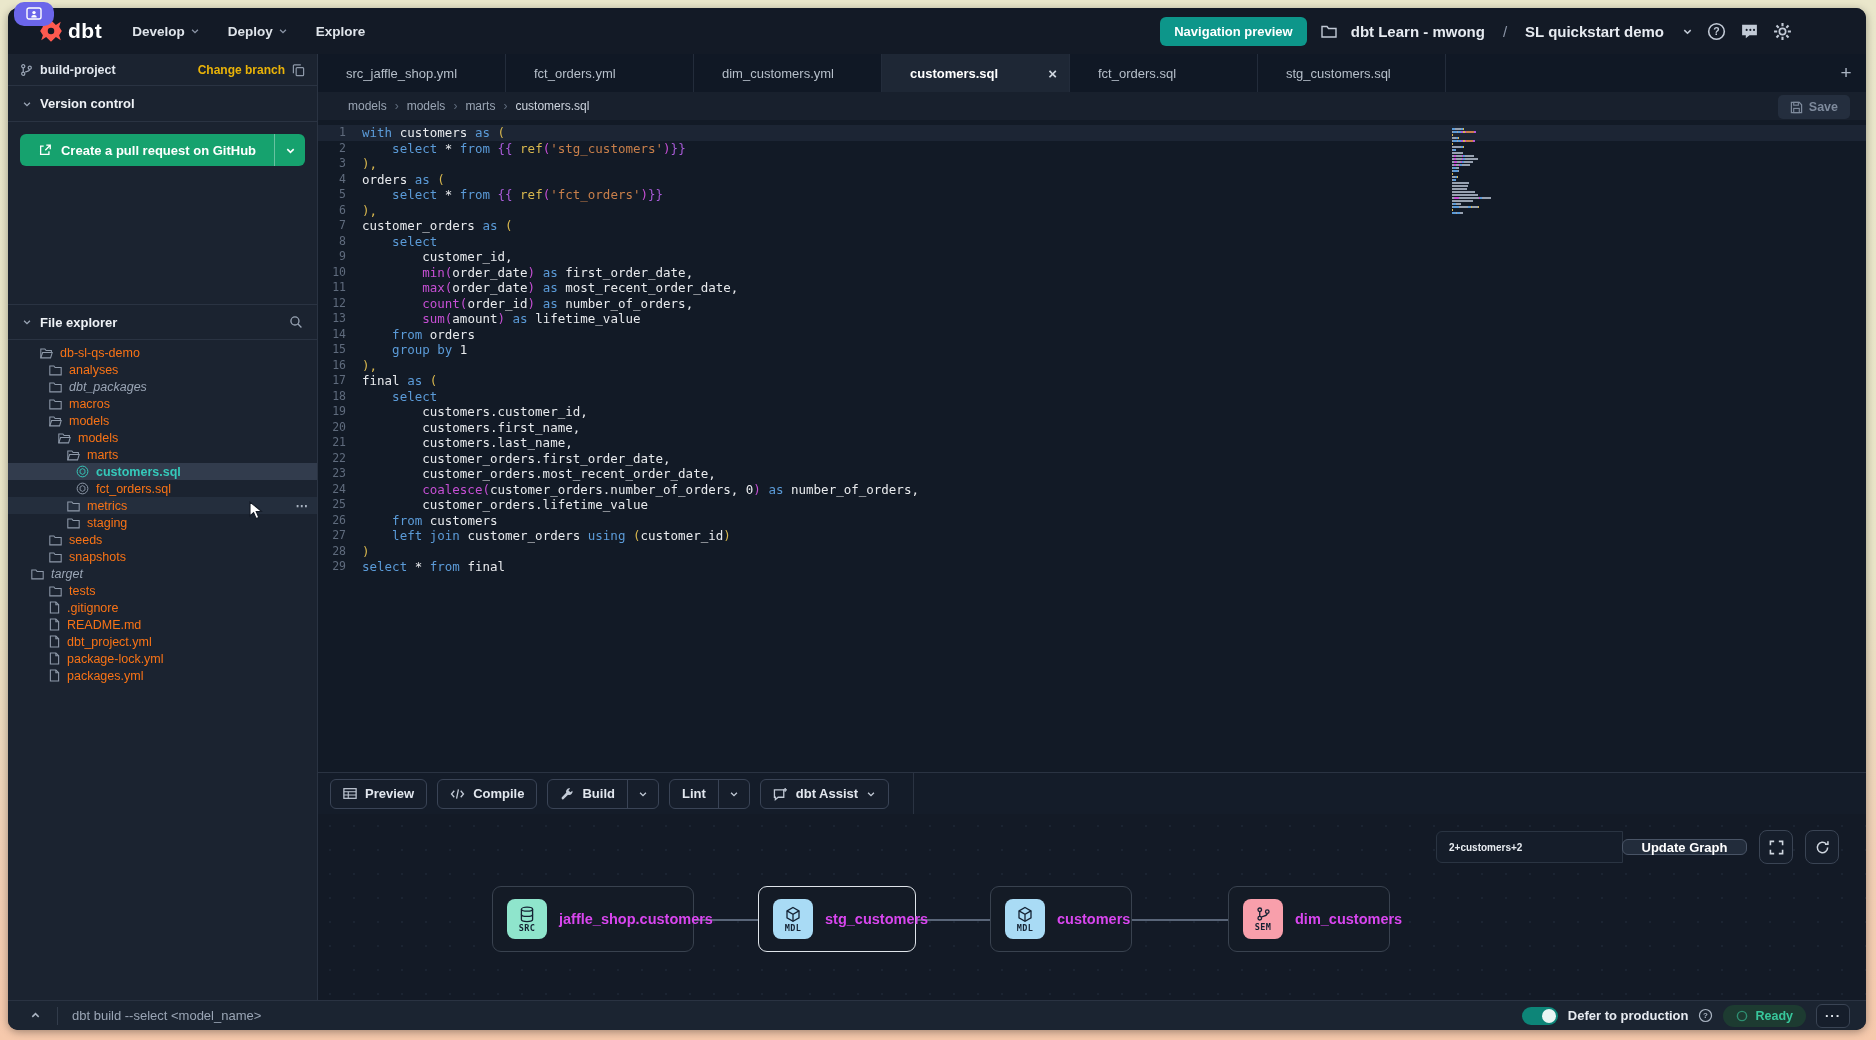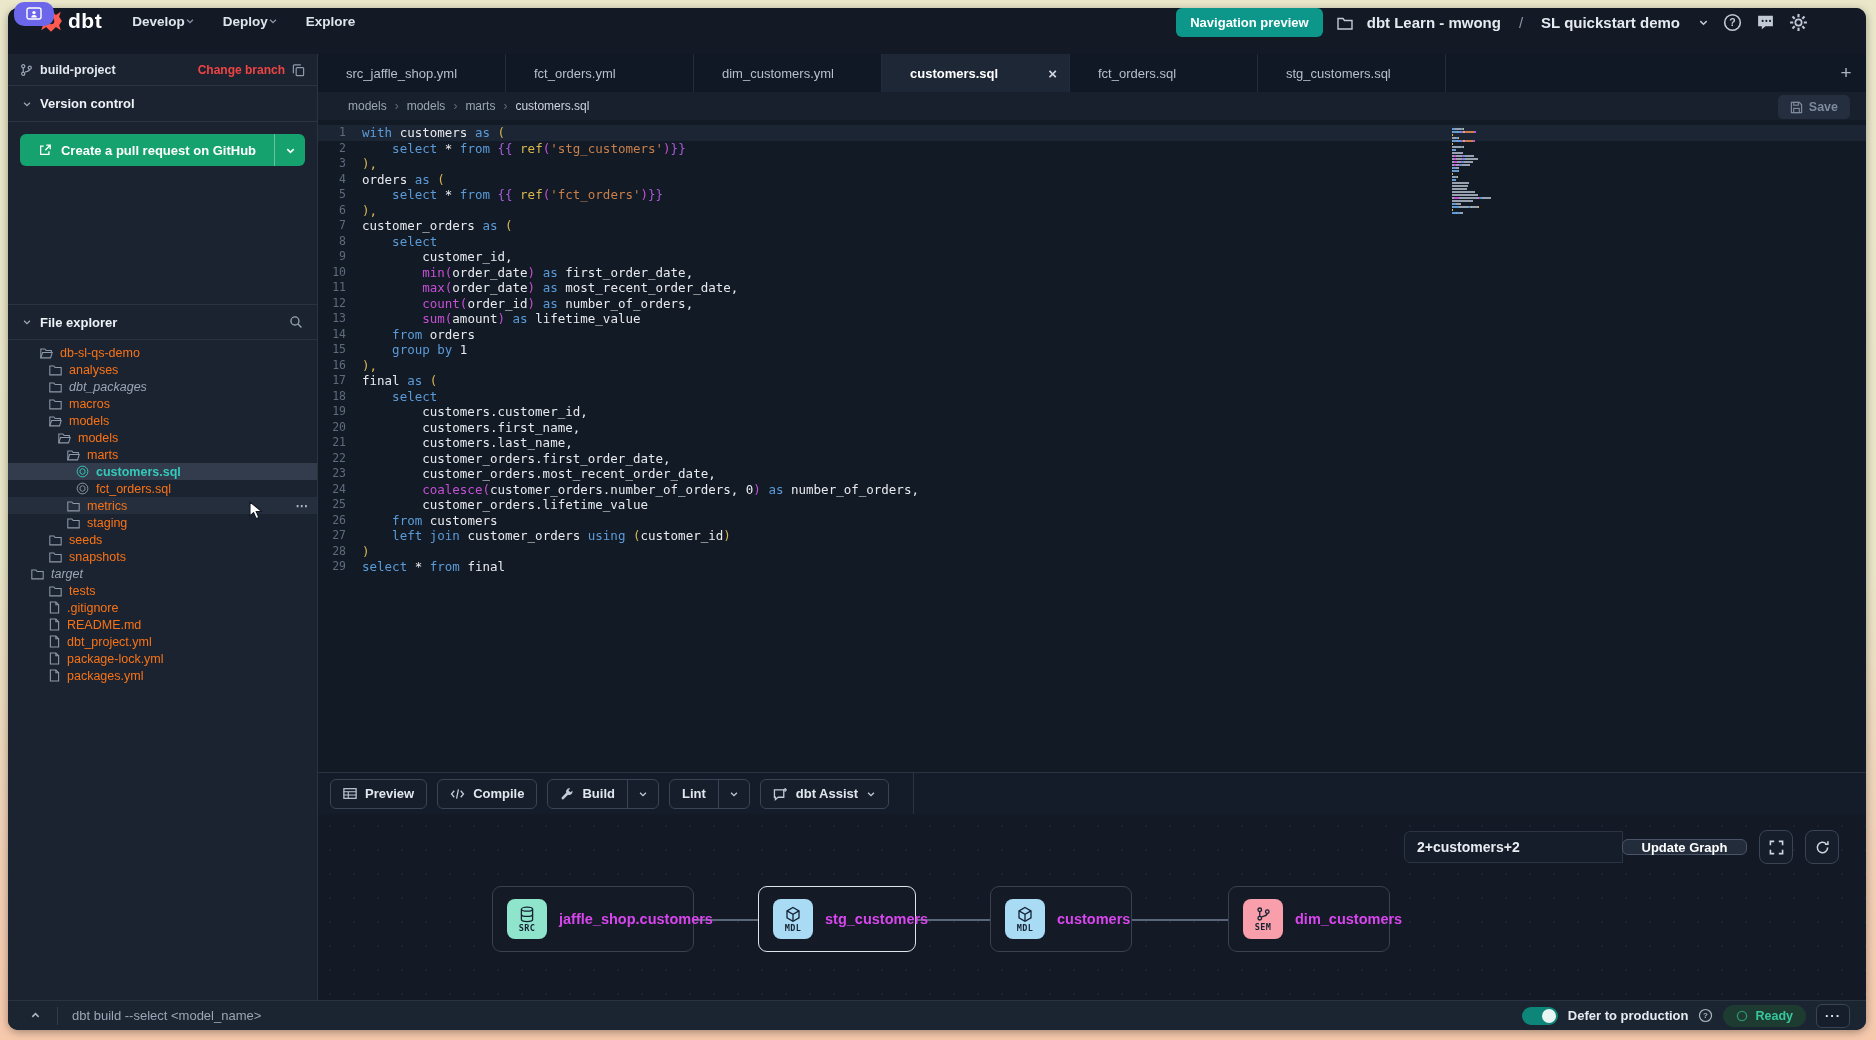--- a/index.html
+++ b/index.html
@@ -10,47 +10,47 @@
 
   .app-window { position:absolute; left:8px; top:8px; width:1858px; height:1022px;
     background:#131a26; border-radius:10px; overflow:hidden; box-shadow:0 2px 8px rgba(0,0,0,.35);
     display:flex; flex-direction:column; }
 
   
   .presence-badge { position:absolute; left:14px; top:2px; width:40px; height:24px; z-index:50;
     background:#6b66ea; border-radius:10px; display:flex; align-items:center; justify-content:center; color:#fff; }
 
   
-  .navbar { height:46px; flex:0 0 46px; display:flex; align-items:flex-start; justify-content:space-between;
-    padding:0 58px 0 30px; background:#131a26; }
+  .navbar { height:46px; flex:0 0 46px; display:flex; align-items:center; justify-content:space-between;
+    padding:0 74px 0 30px; background:#131a26; }
   .nav-left { display:flex; align-items:center; gap:30px; }
   .logo { display:flex; align-items:center; gap:4px; }
   .logo-word { color:#fff; font-size:21px; font-weight:bold; letter-spacing:.5px; }
-  .nav-menu { display:flex; align-items:center; color:#dfe4ea; font-size:13.5px; font-weight:bold; cursor:default; }
+  .nav-menu { display:flex; align-items:center; gap:5px; color:#dfe4ea; font-size:13.5px; font-weight:bold; cursor:default; }
   .nav-menu .icn { color:#8b95a6; }
   #nav-menus { display:flex; gap:28px; }
   .nav-right { display:flex; align-items:center; gap:14px; color:#cfd6df; }
   .nav-preview { background:#0d968a; color:#fff; border:none; border-radius:6px; font-weight:bold;
     font-size:13px; padding:7px 14px; font-family:inherit; }
   .proj-crumb { display:flex; align-items:center; gap:18px; font-size:15px; font-weight:bold; color:#e6eaf0; }
   .proj-sep { color:#8b95a6; font-weight:normal; }
   .icn { display:inline-flex; align-items:center; justify-content:center; }
   .nav-ico { color:#c2cad6; }
 
   
   .main-row { flex:1; display:flex; min-height:0; }
 
   
   .sidebar { width:310px; flex:0 0 310px; background:#1b2330; border-right:1px solid #2a3342;
     display:flex; flex-direction:column; font-size:12.5px; color:#cfd6df; }
   .branch-row { height:32px; display:flex; align-items:center; padding:0 12px; gap:7px;
     border-bottom:1px solid #2a3342; }
   .branch-name { color:#e2e7ee; font-weight:bold; }
   .branch-spacer { flex:1; }
-  .change-branch { color:#ef4444; font-weight:bold; font-size:12px; }
+  .change-branch { color:#eab308; font-weight:bold; font-size:12px; }
   .section-header { height:36px; display:flex; align-items:center; gap:8px; padding:0 14px;
     border-bottom:1px solid #2a3342; color:#eef1f5; font-weight:bold; font-size:13px; }
   .section-header .icn { color:#9aa5b5; }
   .sh-spacer { flex:1; }
   .pr-button { margin:12px 12px 10px 12px; height:32px; display:flex; align-items:stretch;
     background:#16a26e; border:none; border-radius:6px; color:#fff; font-family:inherit; padding:0; overflow:hidden; }
   .pr-main { flex:1; display:flex; align-items:center; justify-content:center; gap:9px;
     font-size:13px; font-weight:bold; }
   .pr-div { width:1px; background:rgba(255,255,255,.35); }
   .pr-chev { width:30px; display:flex; align-items:center; justify-content:center; }
@@ -121,22 +121,22 @@
   .lnode { position:absolute; top:72px; height:66px; background:#141b26; border:1.5px solid #39424f;
     border-radius:9px; display:flex; align-items:center; gap:12px; padding:0 14px; }
   .lnode.sel { border-color:#dfe4ea; }
   .lbadge { width:40px; height:40px; border-radius:8px; display:flex; flex-direction:column;
     align-items:center; justify-content:center; color:#142233; flex:0 0 auto; }
   .lbadge .icn { color:#142233; }
   .lkind { font-size:8.5px; font-weight:bold; letter-spacing:.3px; font-family:"DejaVu Sans Mono", monospace; }
   .lname { color:#d946ef; font-size:14.5px; font-weight:bold; white-space:nowrap; }
   .ledge { position:absolute; top:105px; height:1.5px; background:#596578; }
   .lineage-controls { position:absolute; top:16px; right:27px; display:flex; align-items:center; }
-  .lfilter { width:219px; height:32px; background:#151d2a; border:1px solid #2a3442; border-radius:6px 0 0 6px;
-    color:#e8ecf1; font-size:14px; font-weight:bold; padding:0 12px; font-family:inherit; }
+  .lfilter { width:187px; height:32px; background:#151d2a; border:1px solid #2a3442; border-radius:6px 0 0 6px;
+    color:#e8ecf1; font-size:10px; font-weight:bold; padding:0 12px; font-family:inherit; }
   .lupdate { height:16px; width:125px; margin-left:-1px; background:#222c3b; border:1px solid #49546​6;
     border:1px solid #495466; border-radius:6px; color:#fff; font-size:13px; font-weight:bold; font-family:inherit; }
   .lsq { width:34px; height:34px; margin-left:12px; background:#161e2b; border:1px solid #3a4454;
     border-radius:8px; display:flex; align-items:center; justify-content:center; color:#cfd6df; }
 
   
   .statusbar { height:30px; flex:0 0 30px; background:#1b2431; border-top:1px solid #2a3342;
     display:flex; align-items:center; padding:0 16px 0 14px; color:#98a2b2; }
   .sb-collapse { color:#aab4c2; font-size:12px; font-weight:bold; padding:0 8px; }
   .sb-div { width:1px; height:18px; background:#323c4b; margin:0 14px 0 8px; }

